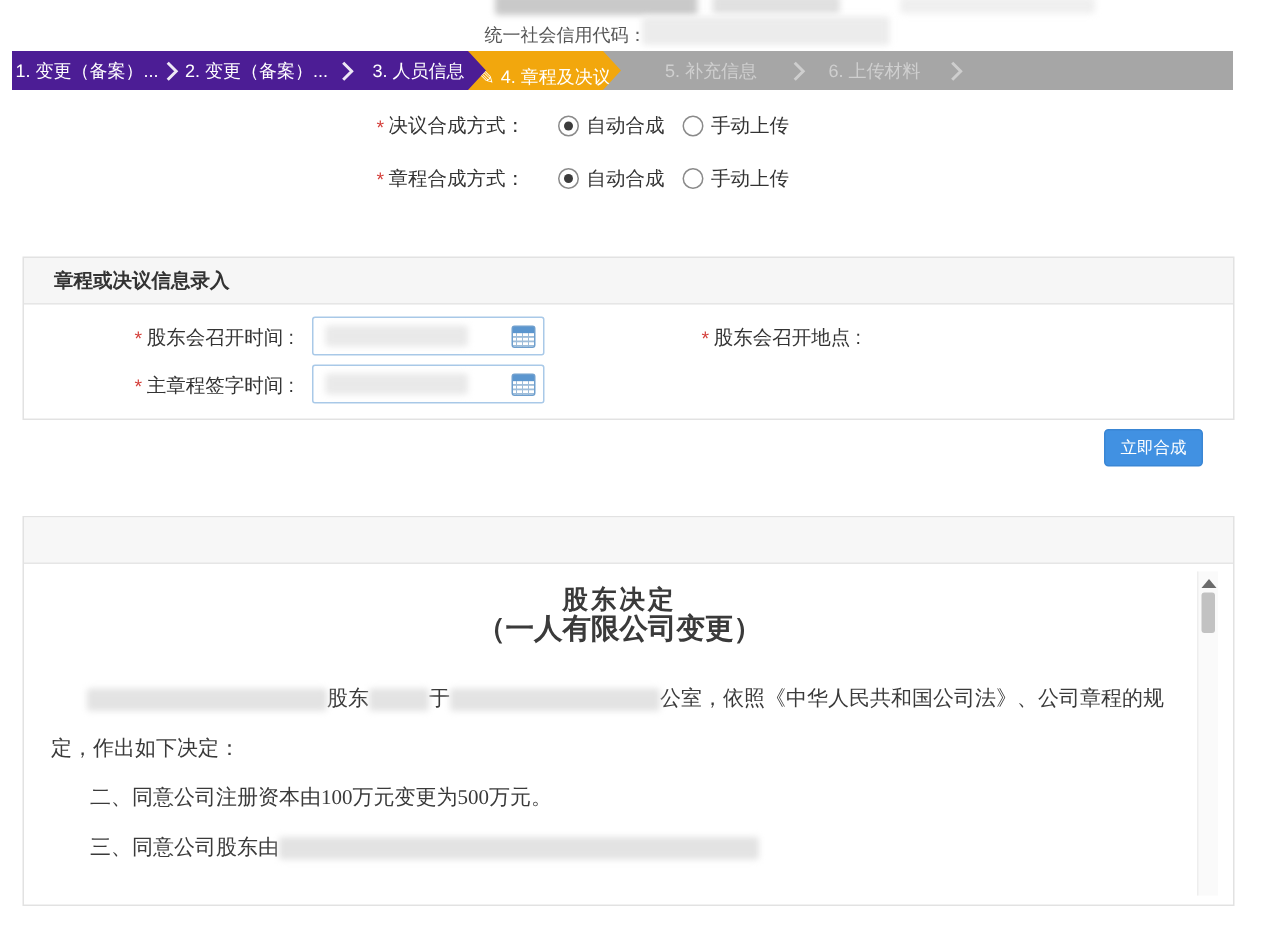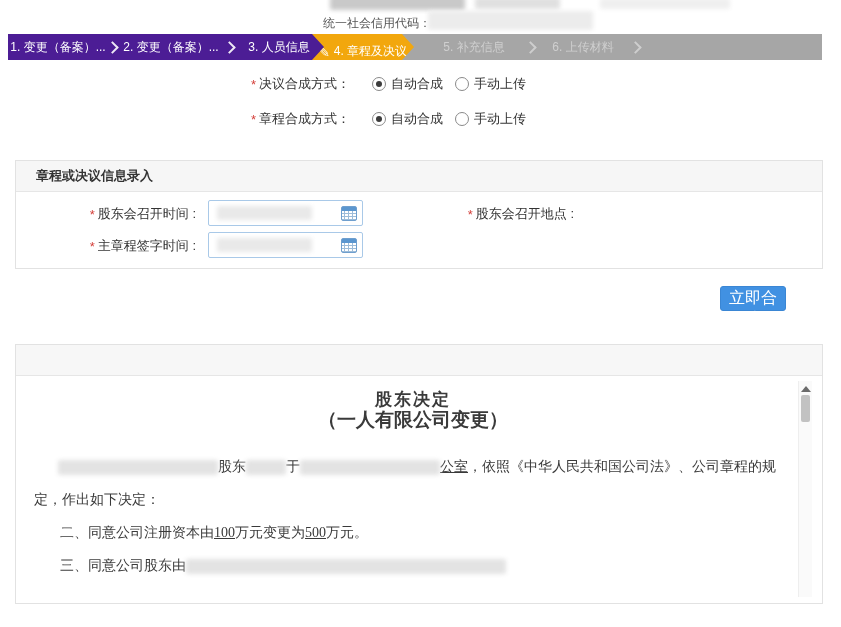--- a/index.html
+++ b/index.html
@@ -34,49 +34,49 @@
   .row-charter{top:111px;}
   .req{color:#d43f3a;margin-right:3px;font-size:13px;}
   .opt-label{margin-right:10px;}
   .radio-wrap{display:flex;align-items:center;margin-left:12px;cursor:pointer;}
   .radio{width:12px;height:12px;border:1px solid #8a8a8a;border-radius:50%;background:#fff;margin-right:5px;position:relative;flex:none;}
   .radio.checked::after{content:"";position:absolute;left:3px;top:3px;right:3px;bottom:3px;border-radius:50%;background:#3c3c3c;}
 
   
   .panel{position:absolute;left:15px;width:806px;border:1px solid #e2e2e2;background:#fff;}
   .panel-head{height:30px;background:#f6f6f6;border-bottom:1px solid #e6e6e6;display:flex;align-items:center;padding-left:20px;font-size:13px;font-weight:bold;color:#333;}
-  .entry-panel{top:160px;height:107px;}
+  .entry-panel{top:171px;height:107px;}
   .entry-body{position:relative;height:76px;}
   .field-label{position:absolute;display:flex;justify-content:flex-end;align-items:center;font-size:13px;color:#333;}
   .lbl-time{top:13px;left:10px;width:170px;}
   .lbl-place{top:13px;left:420px;width:138px;}
   .lbl-sign{top:45px;left:10px;width:170px;}
   .date-input{position:absolute;width:153px;height:24px;border:1px solid #a9c9e8;background:#fff;border-radius:2px;cursor:text;}
   .di-time{left:192px;top:8px;}
   .di-sign{left:192px;top:40px;}
   .date-input .redact{left:8px;top:5px;width:95px;height:14px;background:#e9e9e9;}
   .cal-icon{position:absolute;right:5px;top:5px;width:14px;height:13px;border:1px solid #6f9fce;border-radius:2px;background:
     linear-gradient(#5b96cf,#5b96cf) 0 0/100% 4px no-repeat,
     linear-gradient(90deg,#9dbcd9 1px,transparent 1px) 2px 6px/4px 4px repeat,
     linear-gradient(#9dbcd9 1px,transparent 1px) 2px 6px/10px 3px repeat,#fff;cursor:pointer;}
   .text-input{position:absolute;left:566px;top:8px;width:220px;height:24px;border:1px solid #cfcfcf;border-radius:2px;font-size:13px;color:#333;padding:0 8px;font-family:"Liberation Sans","DejaVu Sans",sans-serif;}
 
   
-  .synth-btn{position:absolute;top:286px;left:720px;width:66px;height:25px;background:#4191e2;border:1px solid #3a86d4;border-radius:3px;color:#fff;font-size:16px;cursor:pointer;font-family:"Liberation Sans","DejaVu Sans",sans-serif;}
+  .synth-btn{position:absolute;top:286px;left:736px;width:66px;height:25px;background:#4191e2;border:1px solid #3a86d4;border-radius:3px;color:#fff;font-size:11px;cursor:pointer;font-family:"Liberation Sans","DejaVu Sans",sans-serif;}
 
   
   .doc-panel{top:344px;height:258px;}
   .doc-head{height:30px;background:#f7f7f7;border-bottom:1px solid #e6e6e6;}
   .doc-body{position:relative;height:226px;padding:0 30px 0 18px;overflow:hidden;
     font-family:"Liberation Serif","DejaVu Serif",serif;font-size:14px;color:#3a3a3a;line-height:33px;}
   .doc-title{text-align:center;font-size:17px;font-weight:bold;letter-spacing:2px;margin:14px 0 0;line-height:20px;}
   .doc-subtitle{text-align:center;font-size:19px;font-weight:bold;margin:0;line-height:20px;}
   .doc-para{margin:20px 0 0;}
   .indent{display:inline-block;width:24px;}
-  .u{text-decoration:underline;}
+  .u{}
   .doc-item{margin:0;padding-left:26px;}
   .b-intro1{width:160px;}
   .b-intro2{width:40px;}
   .b-intro3{width:140px;}
   .b-item1{width:430px;}
   .b-item3{width:320px;}
 
   
   .scrollbar{position:absolute;right:10px;top:36px;bottom:6px;width:13px;background:#fafafa;border-left:1px solid #eee;}
   .scroll-up{width:0;height:0;border-left:5px solid transparent;border-right:5px solid transparent;border-bottom:6px solid #6b6b6b;margin:5px auto 3px;cursor:pointer;}

